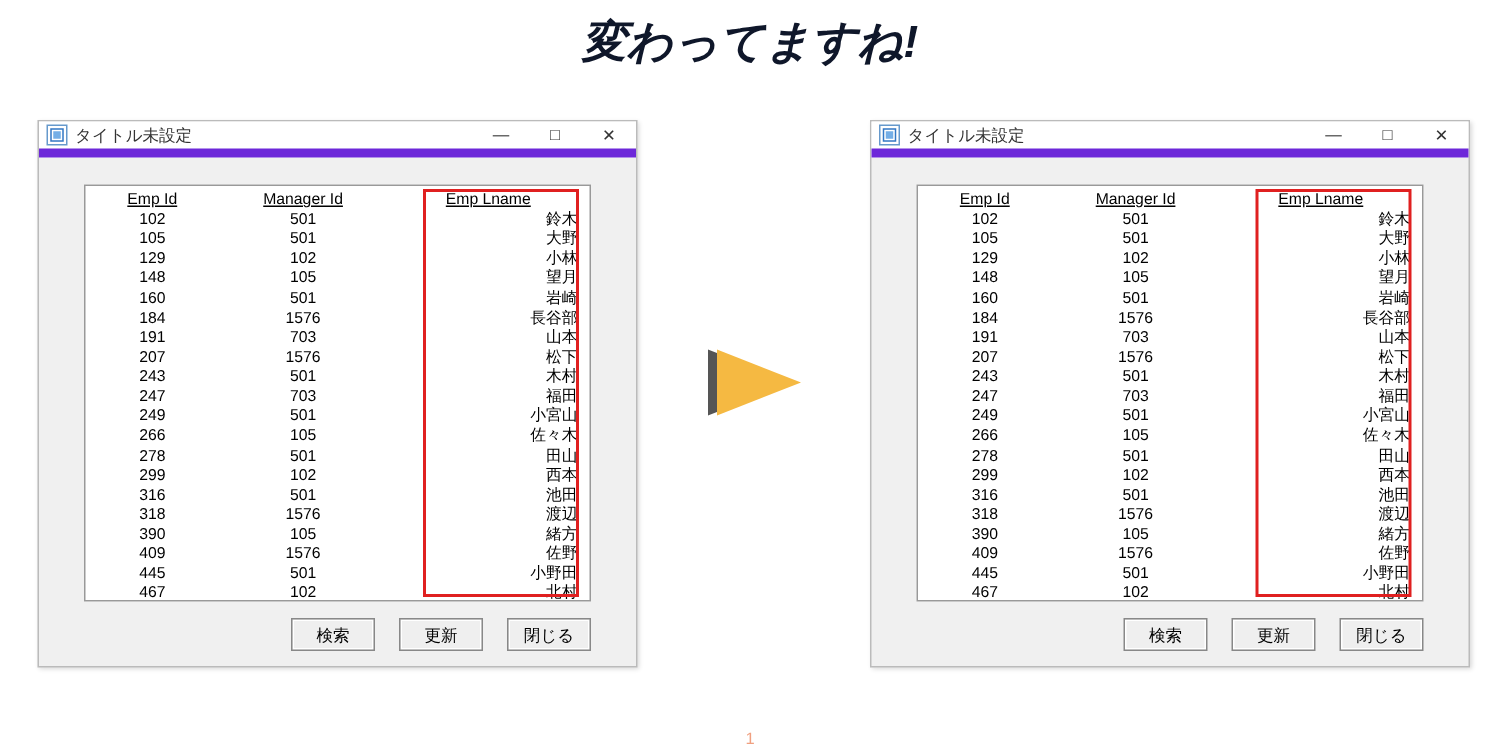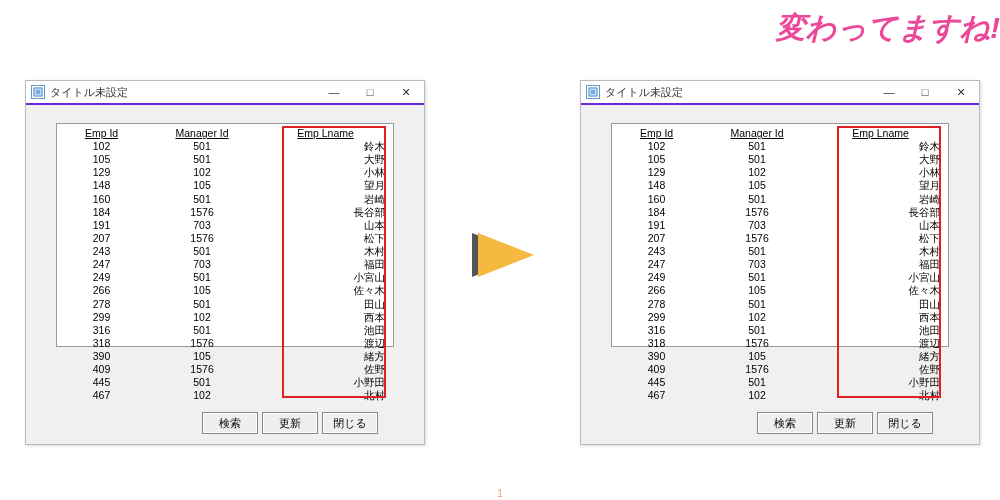--- a/index.html
+++ b/index.html
@@ -10,40 +10,40 @@
     font-family: "MS PGothic", "Meiryo", sans-serif;
     background: #fff;
     position: relative;
     overflow: hidden;
   }
   .headline {
     position: absolute;
     top: 8px;
     left: 0;
     width: 100%;
-    text-align: right;
+    text-align: center;
     font-size: 30px;
     font-weight: bold;
-    color: #ec4899;
+    color: #0f172a;
     font-style: italic;
   }
   .win {
     position: absolute;
     width: 400px;
     height: 365px;
     border: 1px solid #bbb;
     background: #f0f0f0;
     box-shadow: 1px 1px 3px rgba(0,0,0,0.15);
   }
   .win.left  { left: 25px;  top: 80px; }
   .win.right { left: 580px; top: 80px; }
   .titlebar {
     height: 24px;
     background: #fff;
-    border-bottom: 2px solid #6d28d9;
+    border-bottom: 6px solid #6d28d9;
     display: flex;
     align-items: center;
     font-size: 11px;
     color: #333;
   }
   .titlebar .icon {
     width: 14px; height: 14px;
     margin: 0 5px;
     display: inline-flex;
     align-items: center; justify-content: center;
@@ -59,21 +59,21 @@
     font-size: 11px; color: #333;
   }
   .client {
     position: relative;
     height: calc(100% - 24px);
     padding: 18px 30px 10px 30px;
   }
   .tablewrap {
     background: #fff;
     border: 1px solid #999;
-    height: 224px;
+    height: 278px;
     padding: 2px 4px;
     position: relative;
   }
   table {
     width: 100%;
     border-collapse: collapse;
     font-size: 10.5px;
     color: #000;
   }
   th {
@@ -88,22 +88,22 @@
     line-height: 1.25;
   }
   td.lname { text-align: right; padding-left: 8px; }
   .redbox {
     position: absolute;
     border: 2px solid #e02020;
     pointer-events: none;
   }
   .btnrow {
     position: absolute;
-    bottom: 10px; right: 46px;
-    display: flex; gap: 4px;
+    bottom: 10px; right: 30px;
+    display: flex; gap: 16px;
   }
   .btn {
     min-width: 56px;
     height: 22px;
     border: 1px solid #888;
     background: #efefef;
     font-size: 11px;
     display: flex; align-items: center; justify-content: center;
     box-shadow: inset 0 0 0 1px #fff;
   }

